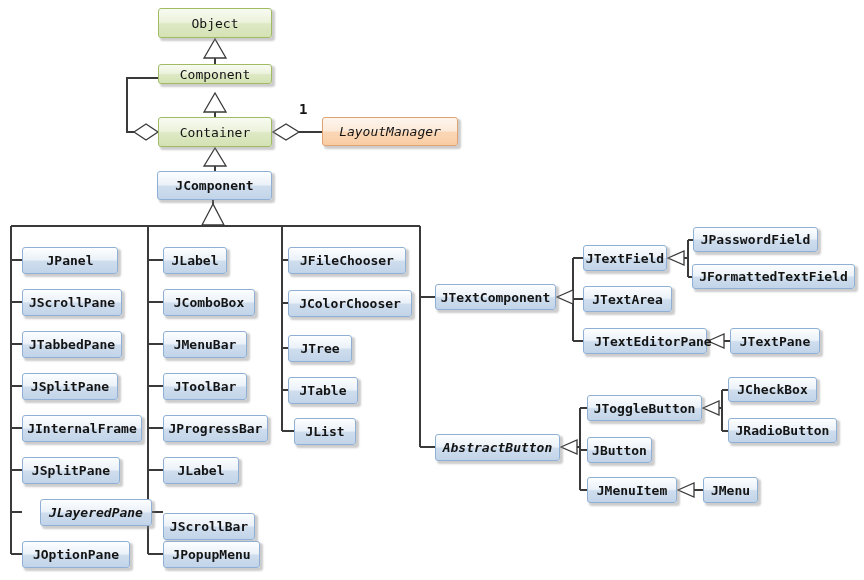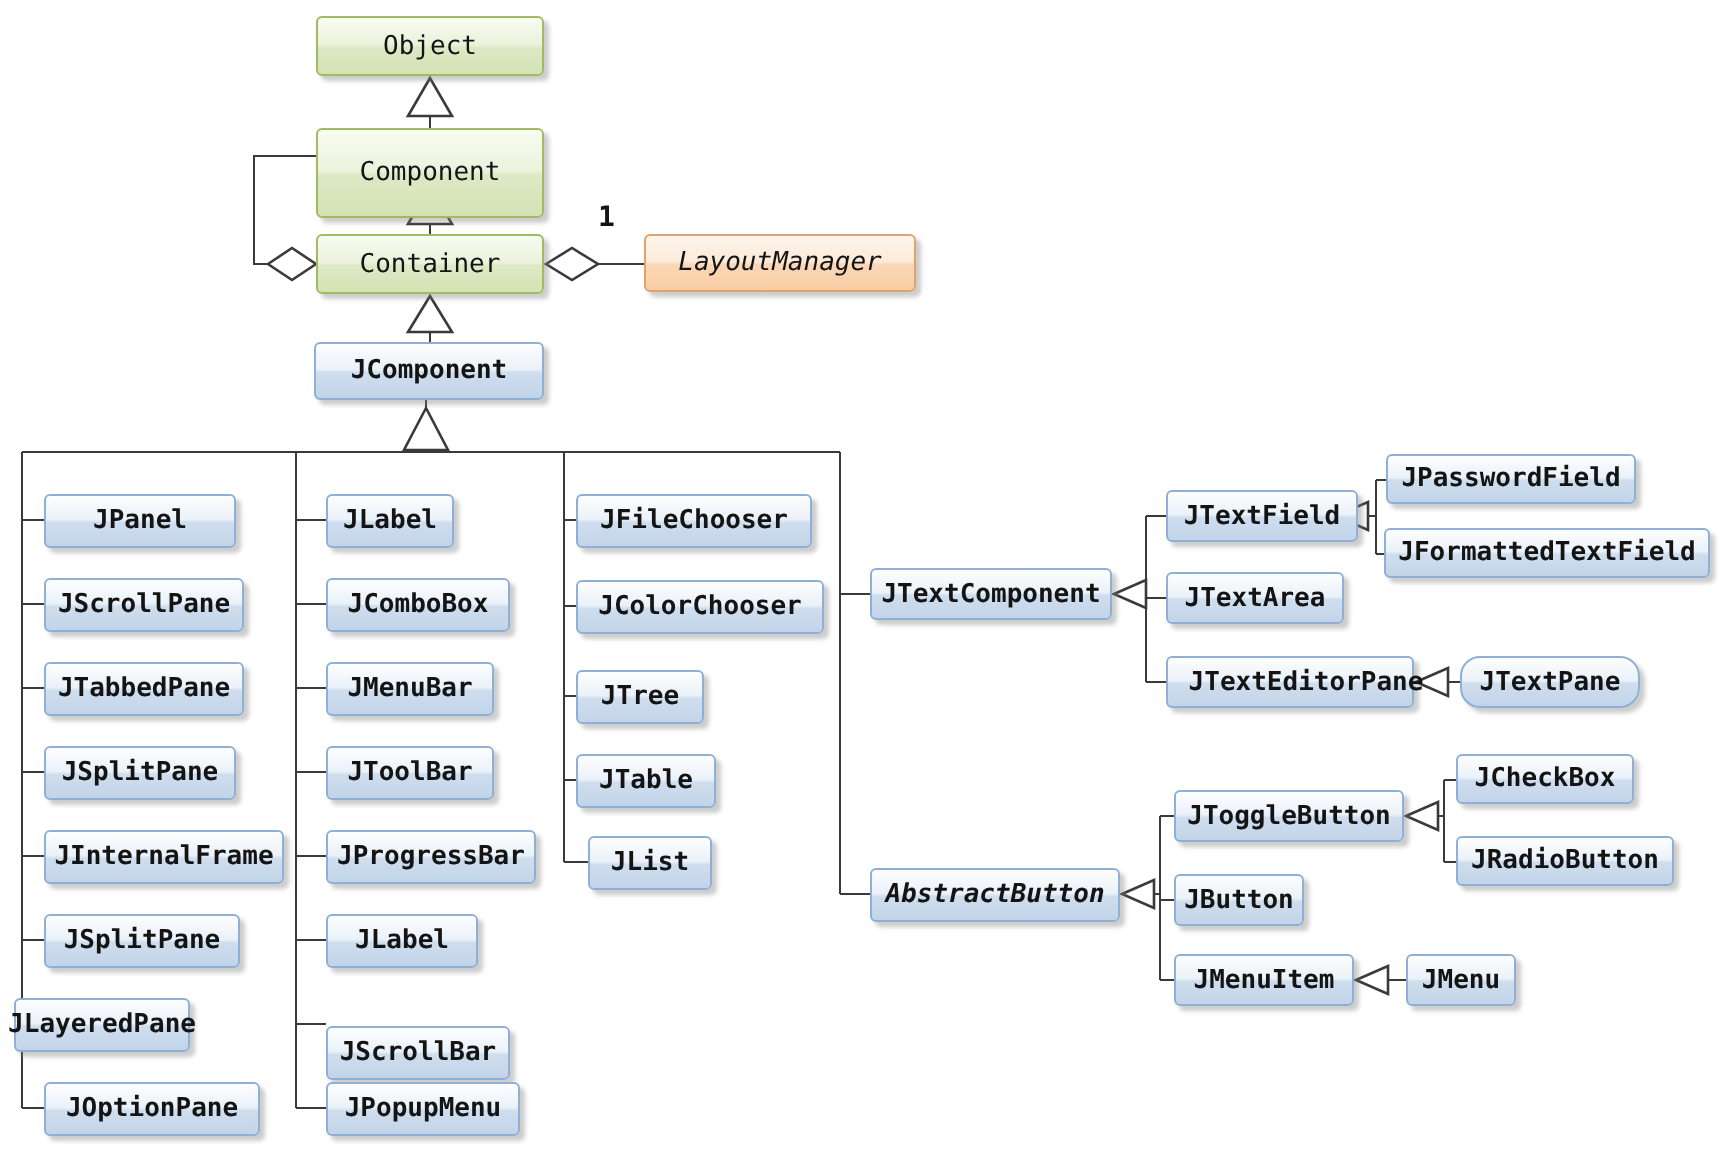--- a/index.html
+++ b/index.html
@@ -87,53 +87,53 @@
       <polygon points="668,258 684,251 684,265" class="marker"></polygon>
       <polygon points="708,341 724,334 724,348" class="marker"></polygon>
       <polygon points="561,447 577,440 577,454" class="marker"></polygon>
       <polygon points="703,408 719,401 719,415" class="marker"></polygon>
       <polygon points="678,490 694,483 694,497" class="marker"></polygon>
       <polygon points="134,132 146,124 158,132 146,140" class="marker"></polygon>
       <polygon points="273,132 286,124 299,132 286,140" class="marker"></polygon>
     </svg>
   <div id="nodes-layer">
       <div class="node green" style="left: 158px; top: 8px; width: 114px; height: 30px;">Object</div>
-      <div class="node green" style="left: 158px; top: 64px; width: 114px; height: 45px;">Component</div>
+      <div class="node green" style="left: 158px; top: 64px; width: 114px; height: 20px;">Component</div>
       <div class="node green" style="left: 158px; top: 117px; width: 114px; height: 30px;">Container</div>
       <div class="node orange italic" style="left: 322px; top: 117px; width: 136px; height: 29px;">LayoutManager</div>
       <div class="node blue bold" style="left: 157px; top: 171px; width: 115px; height: 29px;">JComponent</div>
       <div class="node blue bold" style="left: 22px; top: 247px; width: 96px; height: 27px;">JPanel</div>
       <div class="node blue bold" style="left: 22px; top: 289px; width: 100px; height: 27px;">JScrollPane</div>
       <div class="node blue bold" style="left: 22px; top: 331px; width: 100px; height: 27px;">JTabbedPane</div>
       <div class="node blue bold" style="left: 22px; top: 373px; width: 96px; height: 27px;">JSplitPane</div>
       <div class="node blue bold" style="left: 22px; top: 415px; width: 120px; height: 27px;">JInternalFrame</div>
       <div class="node blue bold" style="left: 22px; top: 457px; width: 98px; height: 27px;">JSplitPane</div>
-      <div class="node blue bold" style="left: 7px; top: 499px; width: 88px; height: 27px;">JLayeredPane</div>
+      <div class="node blue bold" style="left: 40px; top: 499px; width: 112px; height: 27px; font-style: italic;">JLayeredPane</div>
       <div class="node blue bold" style="left: 22px; top: 541px; width: 108px; height: 27px;">JOptionPane</div>
       <div class="node blue bold" style="left: 163px; top: 247px; width: 64px; height: 27px;">JLabel</div>
       <div class="node blue bold" style="left: 163px; top: 289px; width: 92px; height: 27px;">JComboBox</div>
       <div class="node blue bold" style="left: 163px; top: 331px; width: 84px; height: 27px;">JMenuBar</div>
       <div class="node blue bold" style="left: 163px; top: 373px; width: 84px; height: 27px;">JToolBar</div>
       <div class="node blue bold" style="left: 163px; top: 415px; width: 105px; height: 27px;">JProgressBar</div>
       <div class="node blue bold" style="left: 163px; top: 457px; width: 76px; height: 27px;">JLabel</div>
       <div class="node blue bold" style="left: 163px; top: 513px; width: 92px; height: 27px;">JScrollBar</div>
       <div class="node blue bold" style="left: 163px; top: 541px; width: 97px; height: 27px;">JPopupMenu</div>
       <div class="node blue bold" style="left: 288px; top: 247px; width: 118px; height: 27px;">JFileChooser</div>
       <div class="node blue bold" style="left: 288px; top: 290px; width: 124px; height: 27px;">JColorChooser</div>
       <div class="node blue bold" style="left: 288px; top: 335px; width: 64px; height: 27px;">JTree</div>
       <div class="node blue bold" style="left: 288px; top: 377px; width: 70px; height: 27px;">JTable</div>
       <div class="node blue bold" style="left: 294px; top: 418px; width: 62px; height: 27px;">JList</div>
       <div class="node blue bold" style="left: 435px; top: 284px; width: 121px; height: 26px;">JTextComponent</div>
       <div class="node blue bold italic" style="left: 435px; top: 434px; width: 125px; height: 27px;">AbstractButton</div>
-      <div class="node blue bold" style="left: 583px; top: 245px; width: 96px; height: 26px;">JTextField</div>
+      <div class="node blue bold" style="left: 583px; top: 245px; width: 84px; height: 26px;">JTextField</div>
       <div class="node blue bold" style="left: 583px; top: 286px; width: 89px; height: 26px;">JTextArea</div>
       <div class="node blue bold" style="left: 583px; top: 328px; width: 124px; height: 26px; padding-left: 16px;">JTextEditorPane</div>
       <div class="node blue bold" style="left: 693px; top: 227px; width: 125px; height: 25px;">JPasswordField</div>
       <div class="node blue bold" style="left: 692px; top: 264px; width: 163px; height: 25px;">JFormattedTextField</div>
-      <div class="node blue bold" style="left: 730px; top: 328px; width: 90px; height: 26px; border-radius: 10px;">JTextPane</div>
+      <div class="node blue bold" style="left: 730px; top: 328px; width: 90px; height: 26px;">JTextPane</div>
       <div class="node blue bold" style="left: 587px; top: 395px; width: 115px; height: 26px;">JToggleButton</div>
       <div class="node blue bold" style="left: 587px; top: 437px; width: 65px; height: 26px;">JButton</div>
       <div class="node blue bold" style="left: 587px; top: 477px; width: 90px; height: 26px;">JMenuItem</div>
       <div class="node blue bold" style="left: 728px; top: 377px; width: 89px; height: 25px;">JCheckBox</div>
       <div class="node blue bold" style="left: 728px; top: 418px; width: 109px; height: 25px;">JRadioButton</div>
       <div class="node blue bold" style="left: 703px; top: 477px; width: 55px; height: 26px;">JMenu</div>
       <div class="mult" style="left: 299px; top: 101px;">1</div>
     </div>
 </div>
 

